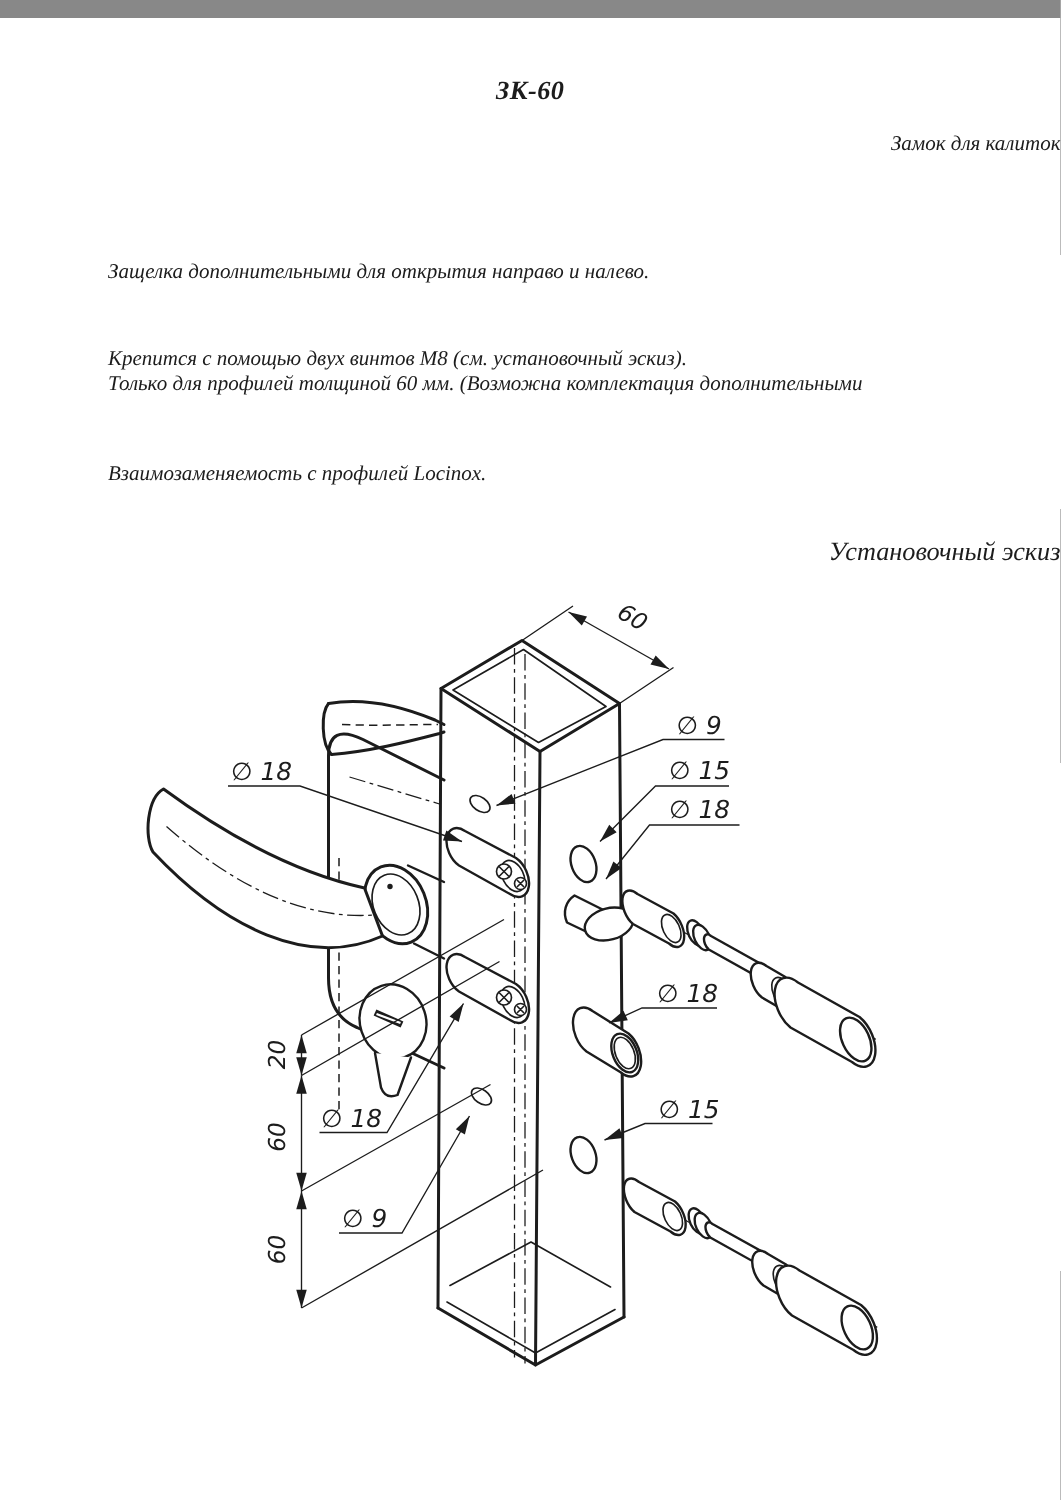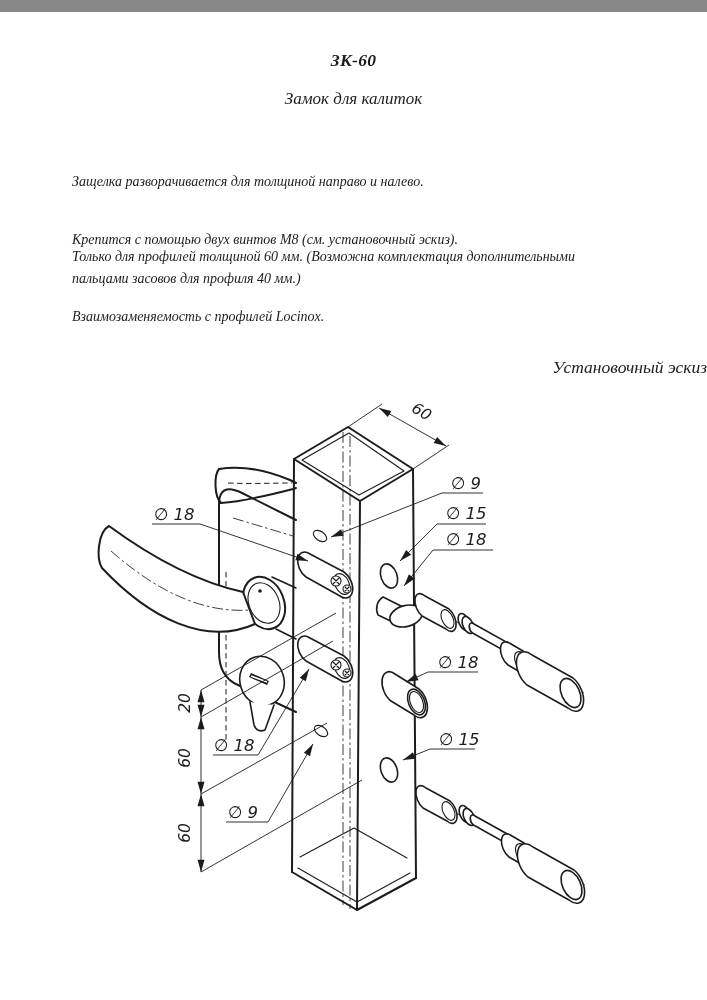--- a/index.html
+++ b/index.html
@@ -12,21 +12,21 @@
     color:#1c1c1c;
     overflow:hidden;
     font-style:italic;
   }
   .doc-title{
     position:absolute;top:38px;left:0;width:100%;
     text-align:center;font-size:17.5px;font-weight:bold;letter-spacing:.3px;
   }
   .doc-subtitle{
     position:absolute;top:77px;left:0;width:100%;
-    text-align:center;font-size:17px;
+    text-align:right;font-size:14px;
   }
   .para{
     position:absolute;left:72px;right:58px;
     font-size:14px;line-height:22px;text-align:left;
   }
   .p1{top:110px}.p2{top:159px}.p3{top:188px}.p4{top:217px}.p5{top:234px}.p6{top:294px}
   .drawing-heading{
     position:absolute;top:345px;left:0;width:100%;
     text-align:right;font-size:17.5px;
   }
@@ -45,28 +45,27 @@
 </style>
 </head>
 <body>
 
 <div class="page">
 
   <div class="doc-title">ЗК-60</div>
   <div class="doc-subtitle">Замок для калиток</div>
 
   <div class="para p2">
-    <div>Защелка разворачивается для толщиной направо и налево.</div>
+    <div>Защелка дополнительными для открытия направо и налево.</div>
   </div>
   <div class="para p4">
     <div>Крепится с помощью двух винтов М8 (см. установочный эскиз).</div>
   </div>
   <div class="para p5">
     <div>Только для профилей толщиной 60 мм. (Возможна комплектация дополнительными</div>
-    <div>пальцами засовов для профиля 40 мм.)</div>
   </div>
   <div class="para p6">
     <div>Взаимозаменяемость с профилей Locinox.</div>
   </div>
 
   <div class="drawing-heading">Установочный эскиз</div>
 
   <div class="drawing">
   <svg width="707" height="530" viewBox="0 380 707 530" xmlns="http://www.w3.org/2000/svg">
     <defs>

